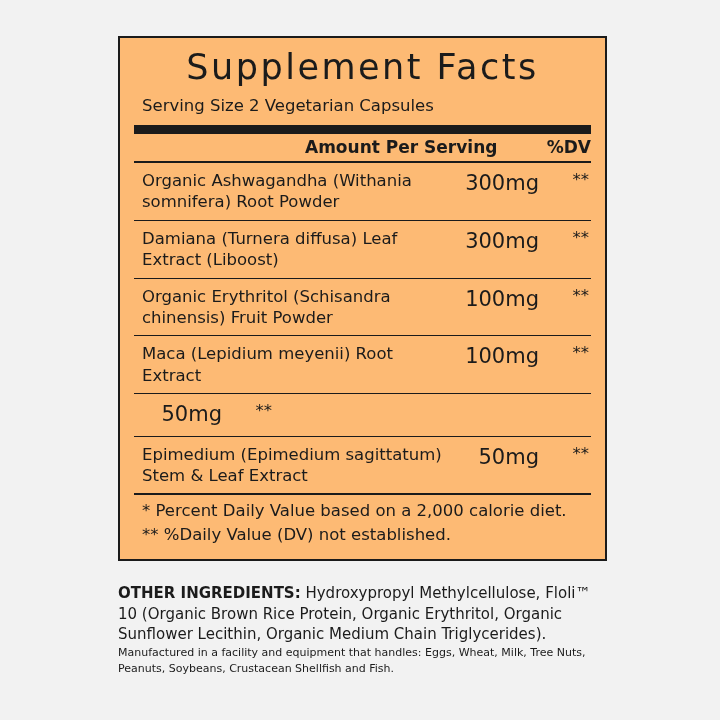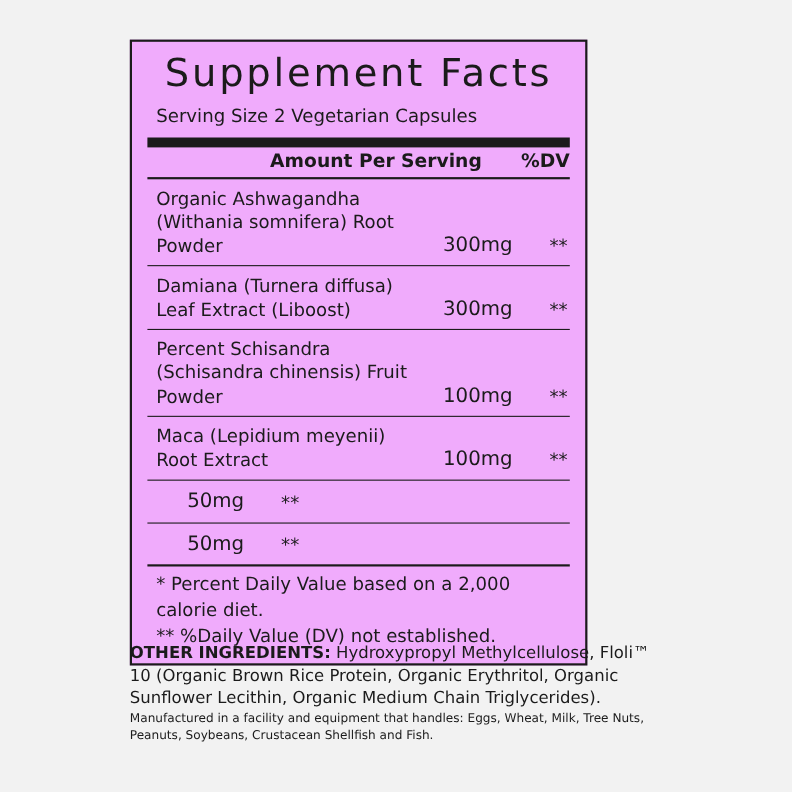--- a/index.html
+++ b/index.html
@@ -19,23 +19,23 @@
     width: 720px;
     height: 720px;
     box-sizing: border-box;
   }
 
   
   .panel {
     position: absolute;
     left: 118px;
     top: 36px;
-    width: 416px;
+    width: 489px;
     box-sizing: border-box;
-    background: #f0abfc;
+    background: #fdba74;
     border: 2px solid #1b1b1b;
     padding: 6px 14px 10px 14px;
   }
 
   .panel-title {
     font-size: 35px;
     letter-spacing: 2.5px;
     text-align: center;
     font-weight: 400;
     line-height: 1.1;
@@ -65,44 +65,44 @@
   .amount-header {
     display: flex;
     align-items: baseline;
     font-size: 17px;
     font-weight: 600;
     padding: 3px 0 4px 0;
   }
   .amount-header .ah-spacer { flex: 1 1 auto; }
   .amount-header .ah-aps {
     width: 206px;
-    text-align: right;
+    text-align: left;
   }
   .amount-header .ah-dv {
     width: 48px;
     text-align: right;
     margin-left: 32px;
   }
 
   .ing-row {
     display: flex;
-    align-items: flex-end;
+    align-items: flex-start;
     padding: 7px 0 7px 0;
   }
   .ing-name {
     flex: 1 1 auto;
     font-size: 16.5px;
     line-height: 1.3;
     padding-left: 8px;
     padding-right: 6px;
   }
   .ing-amount {
     width: 88px;
     flex: 0 0 88px;
-    font-size: 18px;
+    font-size: 21px;
     text-align: right;
     line-height: 1.3;
   }
   .ing-dv {
     width: 50px;
     flex: 0 0 50px;
     font-size: 16.5px;
     text-align: right;
     line-height: 1.2;
     padding-right: 2px;
@@ -164,40 +164,41 @@
     <div class="rule-thin"></div>
 
     <div class="ing-row">
       <span class="ing-name">Damiana (Turnera diffusa) Leaf Extract (Liboost)</span>
       <span class="ing-amount">300mg</span>
       <span class="ing-dv">**</span>
     </div>
     <div class="rule-thin"></div>
 
     <div class="ing-row">
-      <span class="ing-name">Percent Schisandra (Schisandra chinensis) Fruit Powder</span>
+      <span class="ing-name">Organic Erythritol (Schisandra chinensis) Fruit Powder</span>
       <span class="ing-amount">100mg</span>
       <span class="ing-dv">**</span>
     </div>
     <div class="rule-thin"></div>
 
     <div class="ing-row">
       <span class="ing-name">Maca (Lepidium meyenii) Root Extract</span>
       <span class="ing-amount">100mg</span>
       <span class="ing-dv">**</span>
     </div>
     <div class="rule-thin"></div>
 
     <div class="ing-row">
       <span class="ing-amount">50mg</span>
       <span class="ing-dv">**</span>
     </div>
     <div class="rule-thin"></div>
 
     <div class="ing-row">
+      <span class="ing-name">Epimedium (Epimedium sagittatum) Stem &amp; Leaf Extract</span>
       <span class="ing-amount">50mg</span>
       <span class="ing-dv">**</span>
     </div>
     <div class="rule-med"></div>
 
     <div class="footnotes">
       <div class="footnote">* Percent Daily Value based on a 2,000 calorie diet.</div>
       <div class="footnote">** %Daily Value (DV) not established.</div>
     </div>
 

